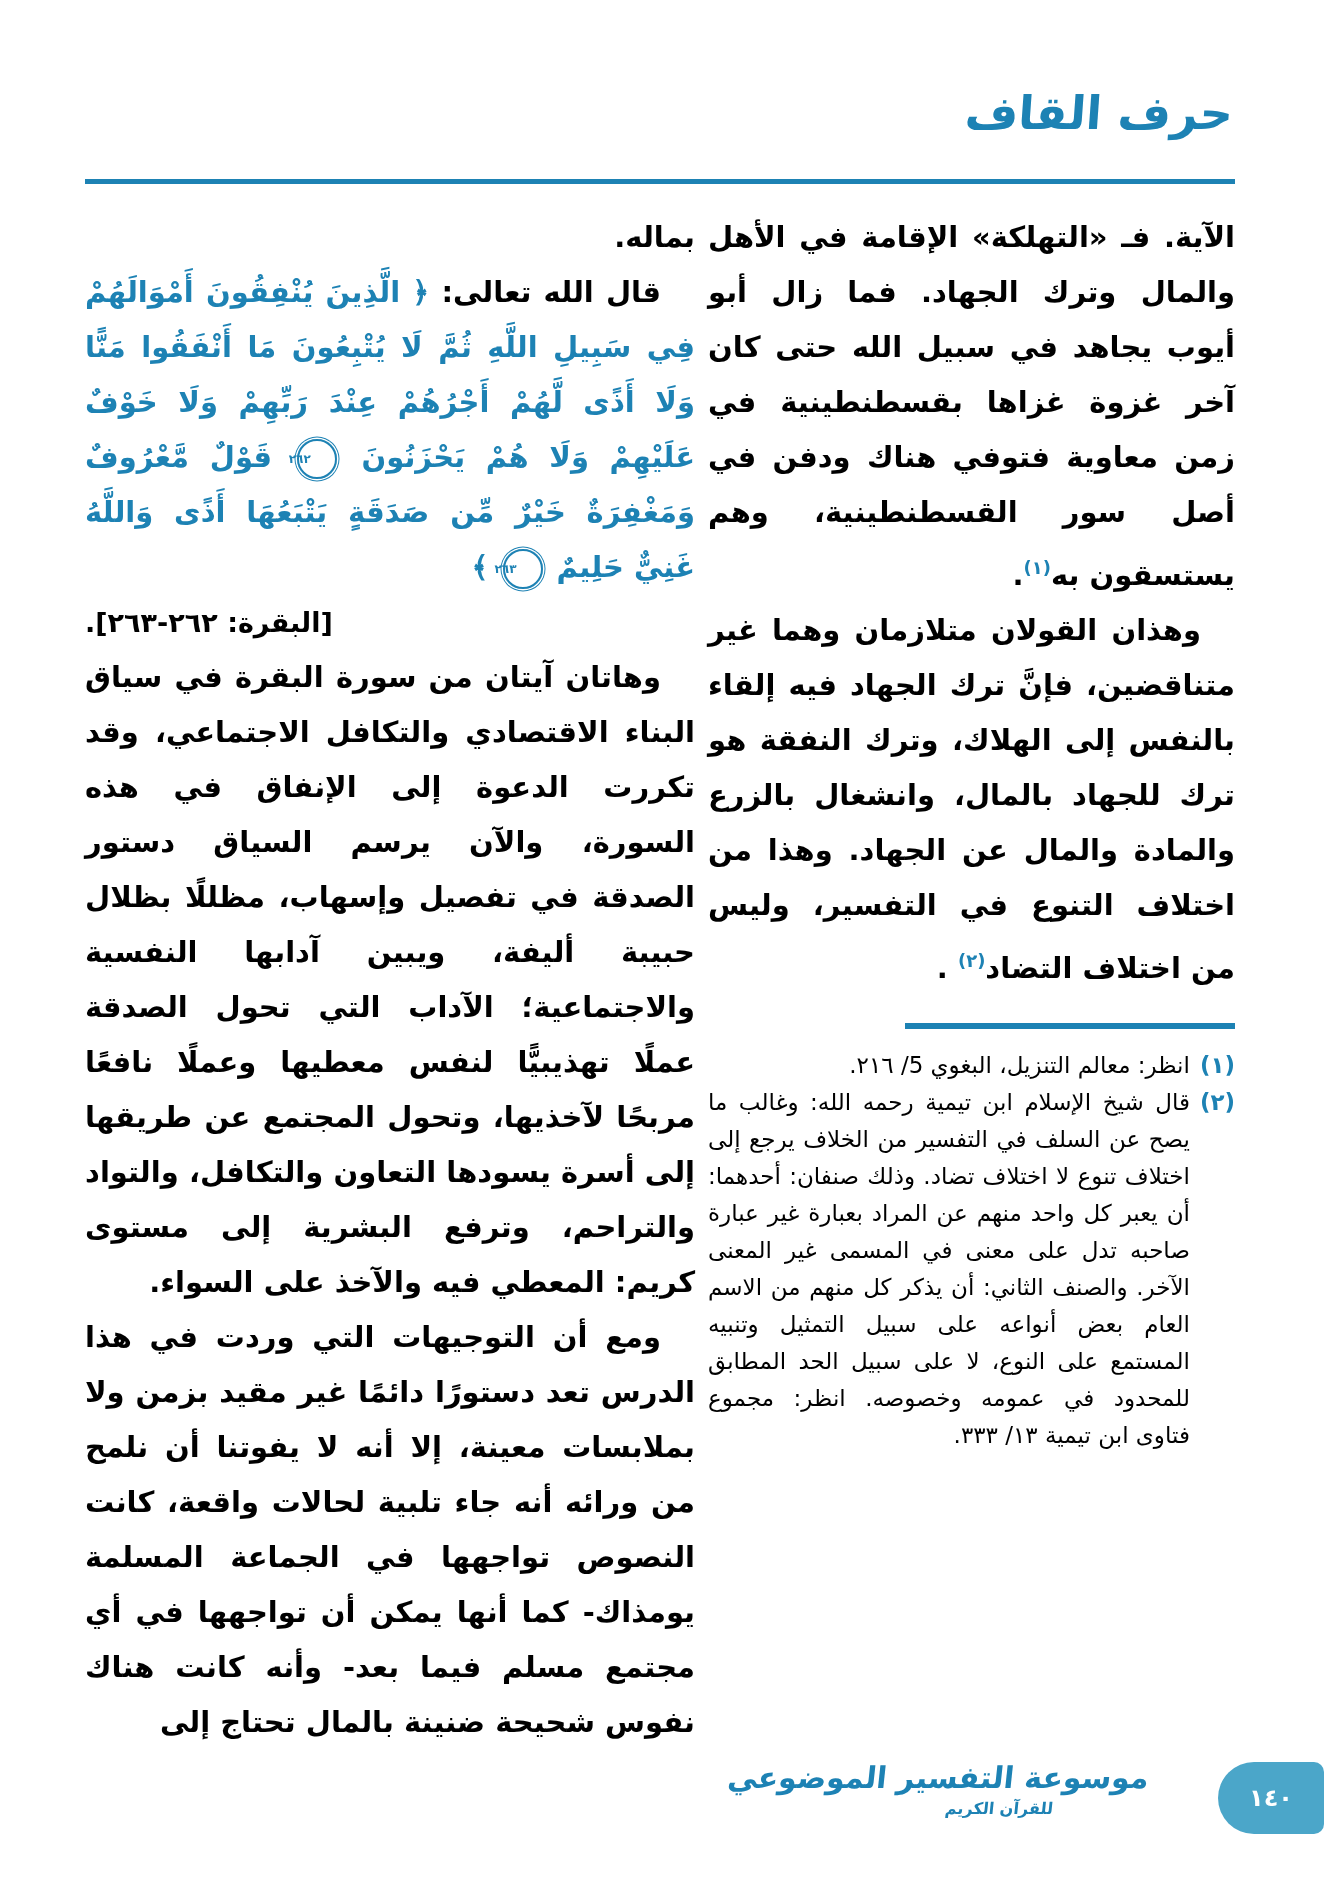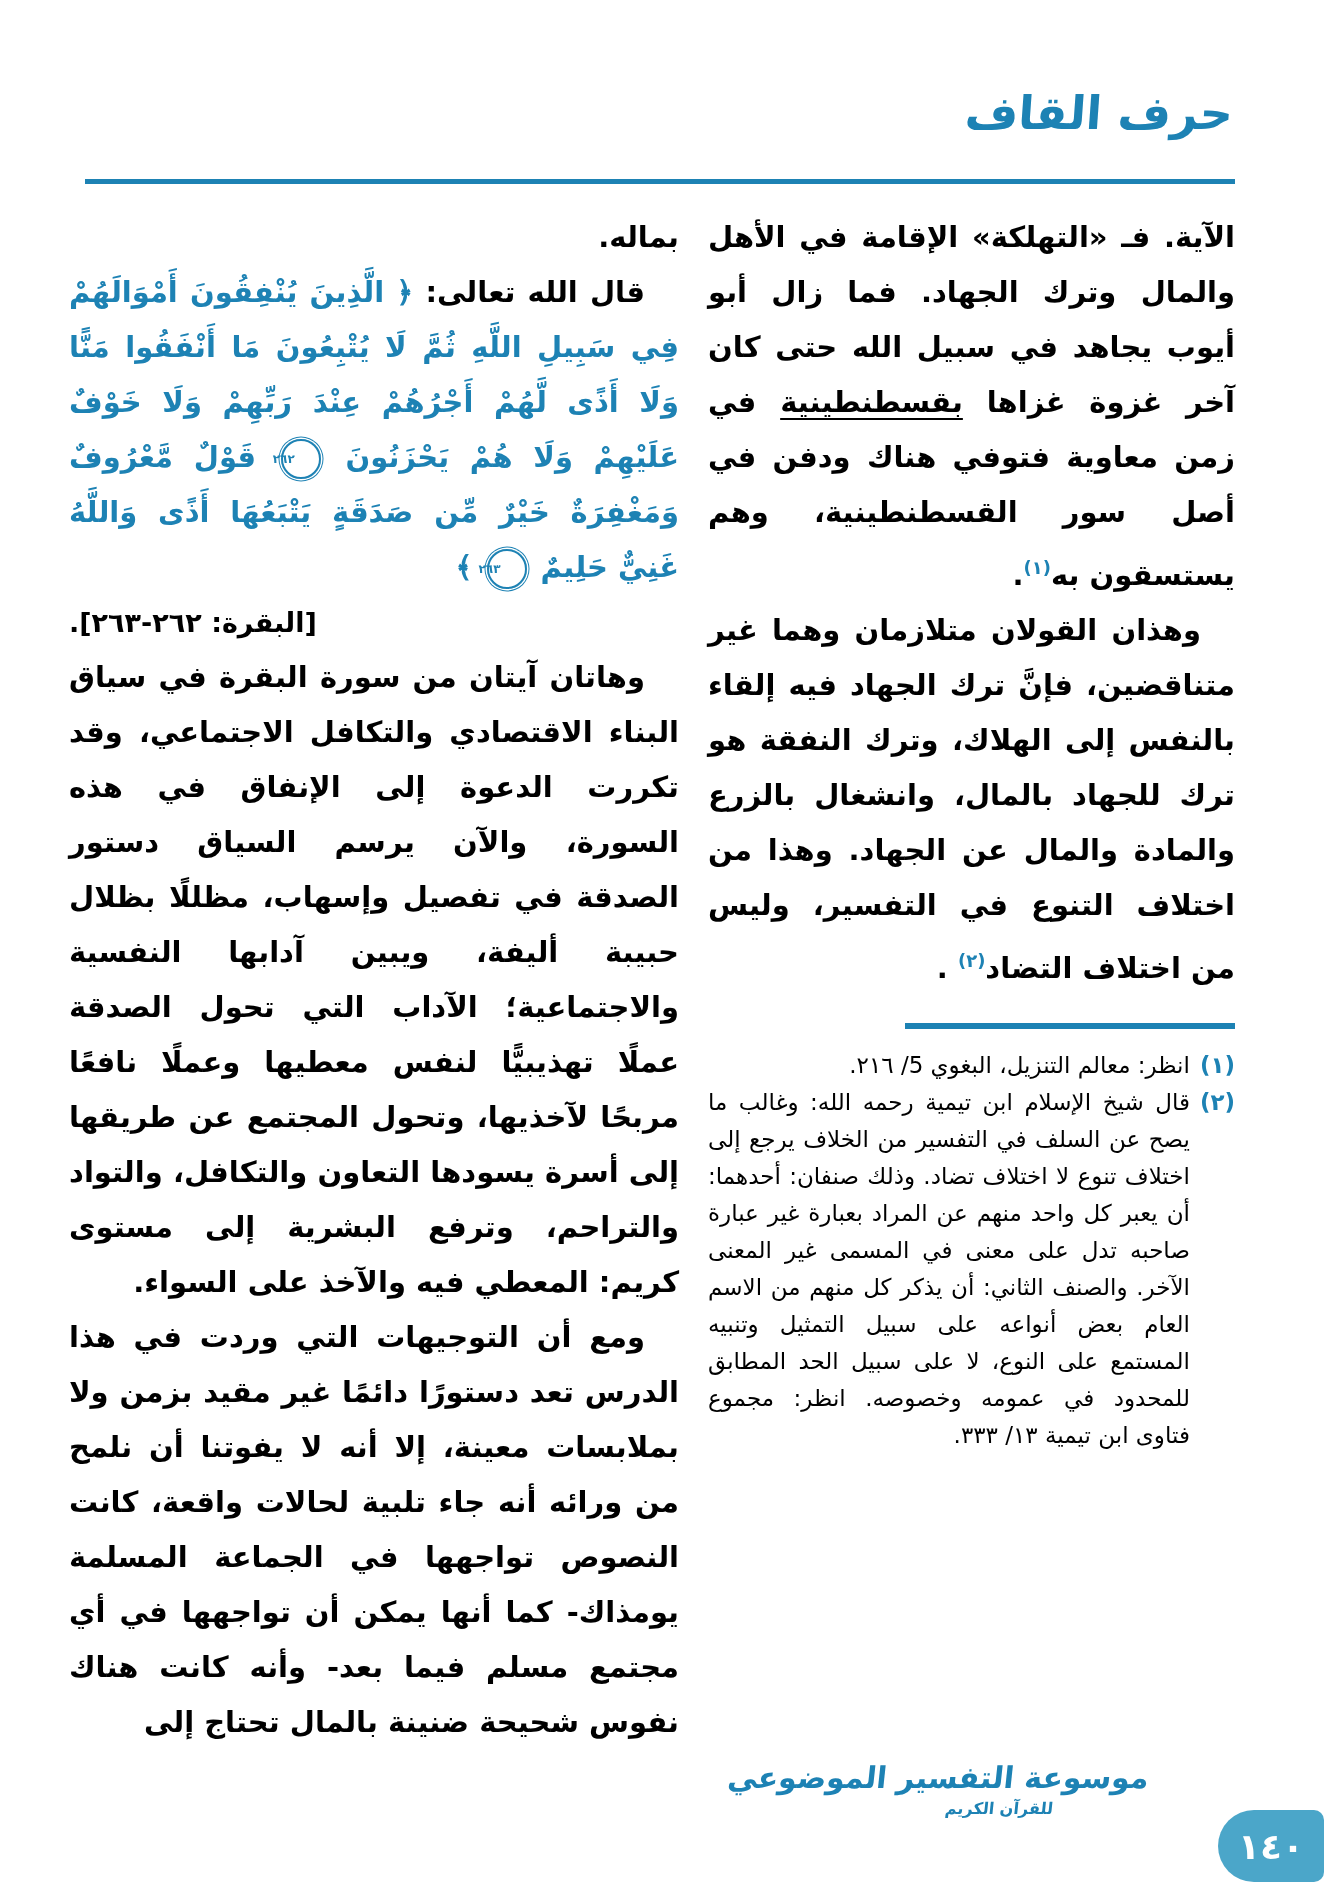--- a/index.html
+++ b/index.html
@@ -31,39 +31,39 @@
     width:1150px; height:5px;
     background:var(--accent);
   }
   .col{
     position:absolute;
     top:210px;
     text-align:justify;
     text-justify:inter-word;
   }
   .col-right{ right:104px; width:527px; }
-  .col-left { right:660px; width:610px; }
+  .col-left { right:644px; width:610px; }
   p.para{
     margin:0;
     font-size:29px;
     line-height:55px;
     font-weight:bold;
     color:#000;
   }
   p.para.indent{ text-indent:34px; }
   p.ref-line{
     margin:0;
     font-size:27px;
     line-height:55px;
     font-weight:bold;
     text-align:left;
     text-indent:14px;
   }
   .quran{ color:var(--accent); }
-  .underlined{ text-decoration:underline; text-underline-offset:6px; }
+  .underlined{ text-underline-offset:6px; }
   .fn-ref{
     color:var(--accent);
     font-size:0.62em;
     vertical-align:super;
     font-weight:bold;
   }
   .ayah-num{
     display:inline-flex;
     align-items:center;
     justify-content:center;
@@ -111,29 +111,29 @@
     white-space:nowrap;
   }
   .logo-sub{
     font-size:16px;
     font-weight:bold;
     line-height:22px;
     transform:skewX(-6deg);
   }
   .page-badge{
     position:absolute;
-    top:1810px; left:1218px;
+    top:1762px; left:1218px;
     width:106px; height:72px;
     background:var(--badge);
     border-radius:36px 10px 10px 36px;
     display:flex;
     align-items:center;
     justify-content:center;
     color:#fff;
-    font-size:36px;
+    font-size:24px;
     font-weight:bold;
     letter-spacing:5px;
   }
 </style>
 </head>
 <body>
 
 <div class="page">
 
   <div class="header-title">حرف القاف</div>

